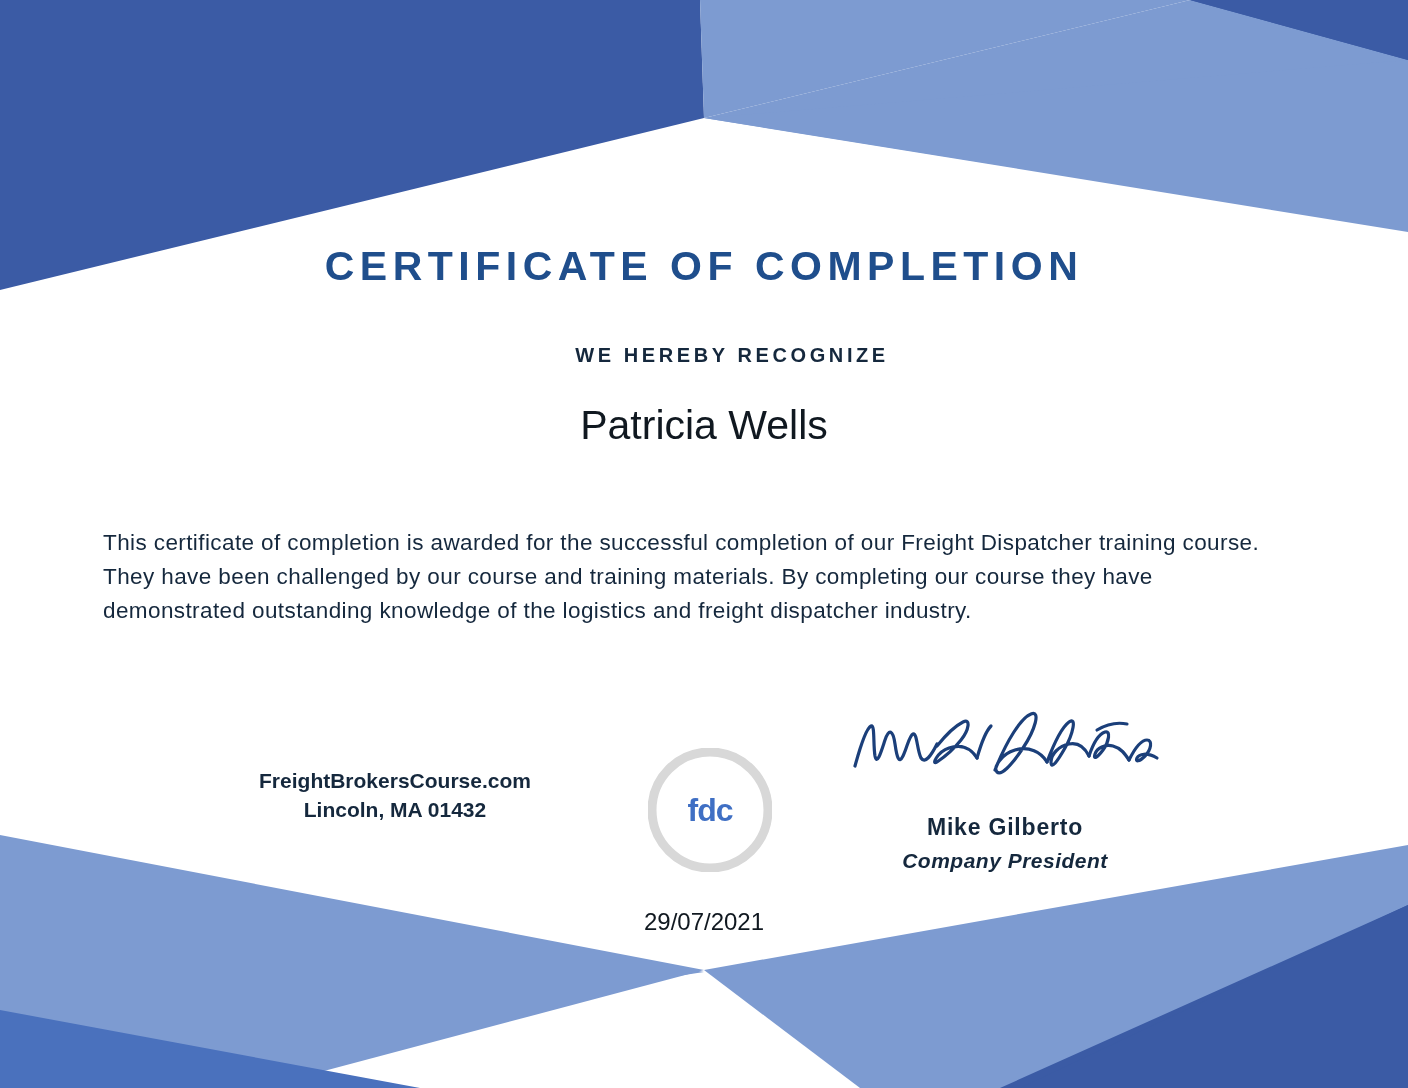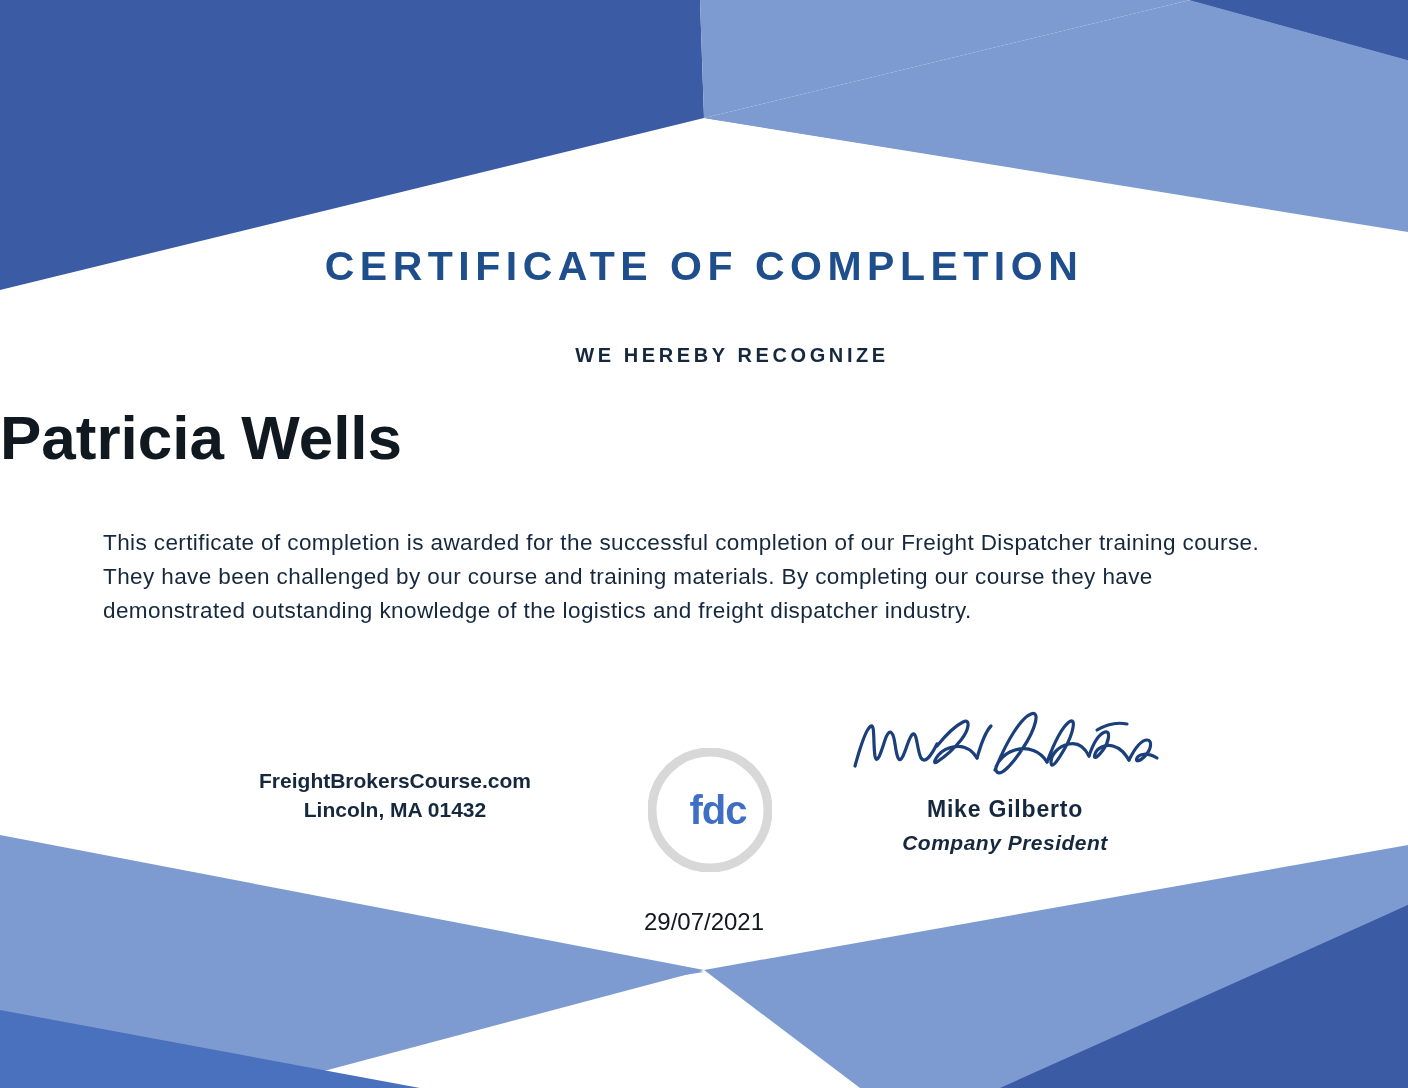--- a/index.html
+++ b/index.html
@@ -49,23 +49,23 @@
     font-weight: bold;
     letter-spacing: 3.6px;
     color: #15283d;
     padding-left: 28px;
   }
   .recipient {
     position: absolute;
     top: 402px;
     left: 0;
     width: 100%;
-    text-align: left;
-    font-size: 62px;
-    font-weight: bold;
+    text-align: center;
+    font-size: 41px;
+    font-weight: normal;
     color: #101820;
   }
   .body-text {
     position: absolute;
     top: 526px;
     left: 103px;
     width: 1195px;
     font-size: 22.5px;
     font-weight: normal;
     line-height: 34px;
@@ -86,27 +86,27 @@
   .logo {
     position: absolute;
     top: 748px;
     left: 648px;
     width: 124px;
     height: 124px;
   }
   .logo-text {
     position: absolute;
     top: 0;
-    left: 8px;
+    left: 0;
     width: 124px;
     height: 124px;
     display: flex;
     align-items: center;
     justify-content: center;
-    font-size: 40px;
+    font-size: 32px;
     font-weight: bold;
     color: #3f6fc4;
     letter-spacing: -1px;
   }
   .signature-block {
     position: absolute;
     top: 700px;
     left: 830px;
     width: 350px;
     text-align: center;
@@ -114,21 +114,21 @@
   .signature-img {
     height: 90px;
     width: 320px;
     margin: 0 auto;
   }
   .signer-name {
     font-size: 23px;
     font-weight: bold;
     color: #15283d;
     letter-spacing: 0.8px;
-    margin-top: 2px;
+    margin-top: 20px;
   }
   .signer-role {
     font-size: 21px;
     font-weight: bold;
     font-style: italic;
     color: #15283d;
     letter-spacing: 0.5px;
     margin-top: 8px;
   }
   .date {

